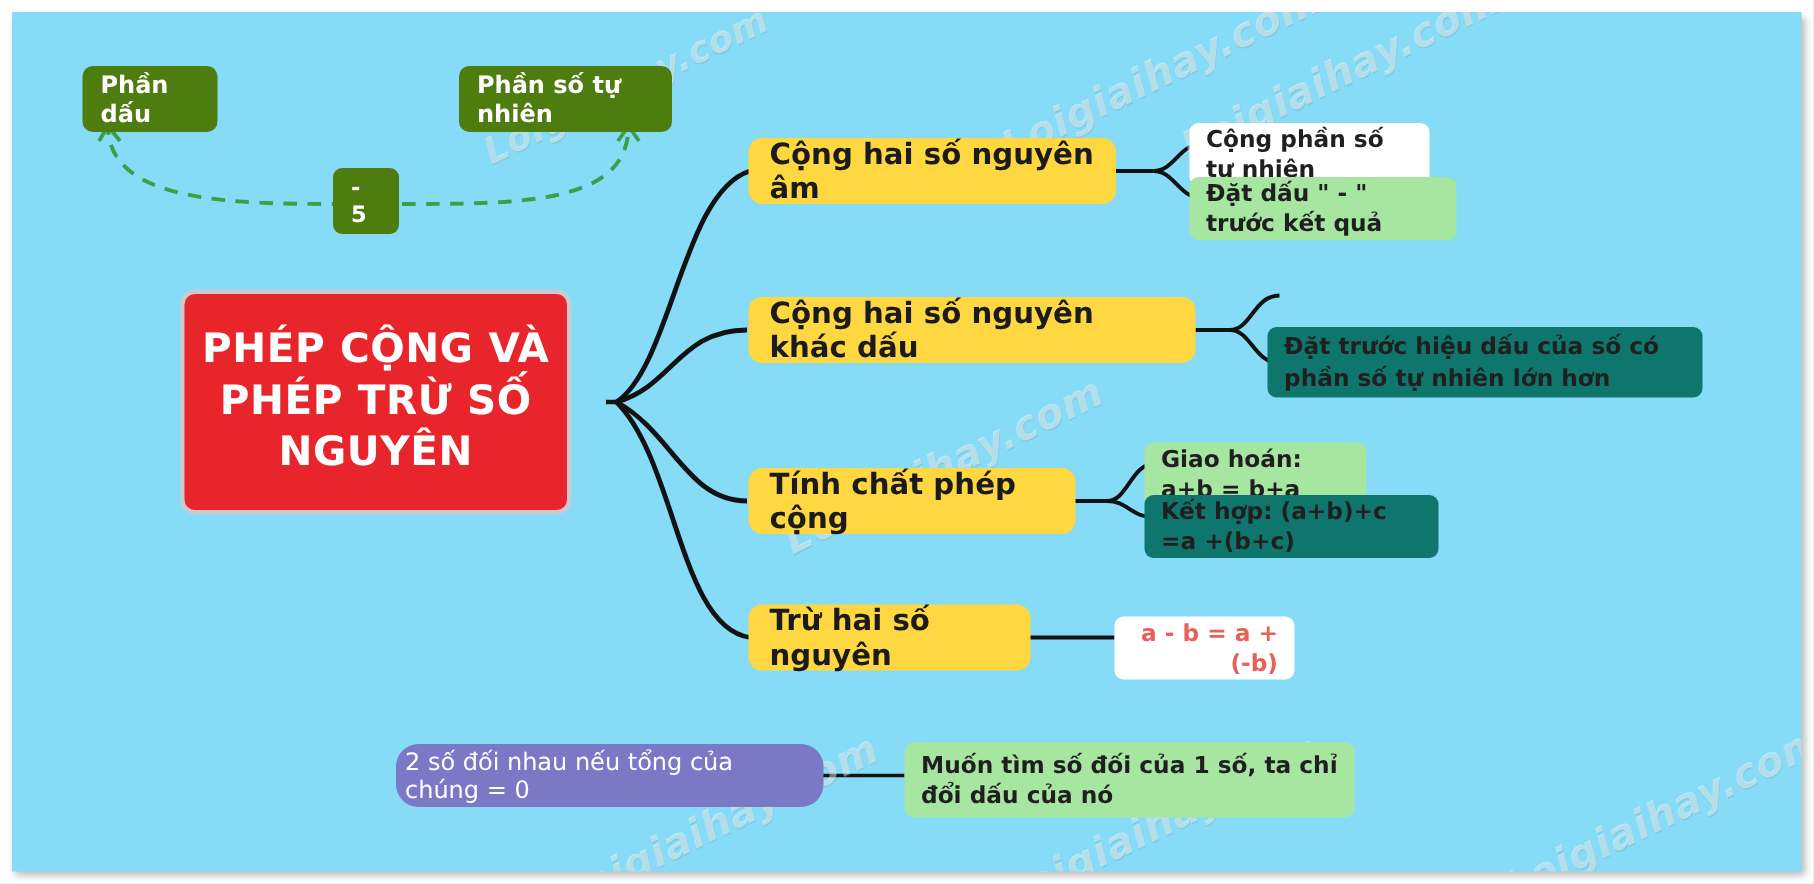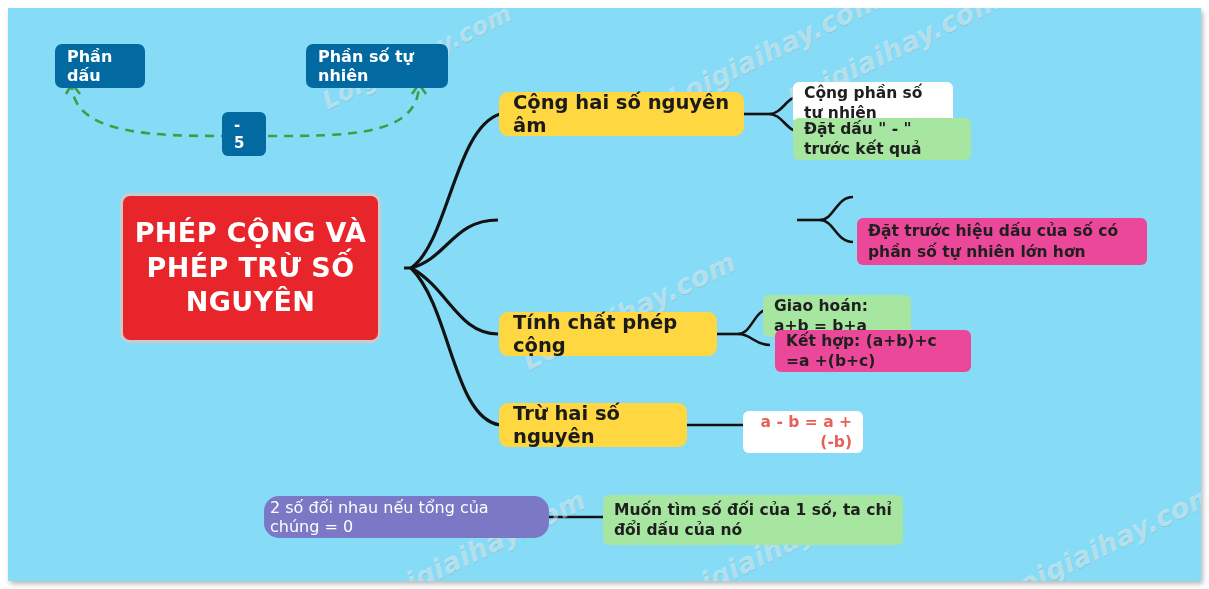--- a/index.html
+++ b/index.html
@@ -57,21 +57,21 @@
   .node {
     position: absolute;
     box-sizing: border-box;
     z-index: 10;
     display: flex;
     align-items: center;
     white-space: pre-wrap;
   }
 
   .node-green {
-    background: #0369a1;
+    background: #4d7c0f;
     color: #ffffff;
     border-radius: 7px;
     font-size: 16px;
     font-weight: bold;
     justify-content: flex-end;
     padding: 0 12px;
   }
   .node-green.small {
     font-size: 15px;
     border-radius: 6px;
@@ -104,21 +104,21 @@
     border-radius: 6px;
     font-size: 15.5px;
     color: #1f1f1f;
     padding: 21px 11px;
     line-height: 1.3;
     font-weight: bold;
     align-items: center;
   }
   .leaf-white  { background: #FFFFFF; }
   .leaf-green  { background: #A6E6A1; }
-  .leaf-pink   { background: #ec4899; margin-left: 12px; }
+  .leaf-pink   { background: #0f766e; }
   .leaf-red-text { background: #FFFFFF; color: #E8605A; }
 
   .node-purple {
     background: #7B79C6;
     color: #ffffff;
     border-radius: 15px;
     font-size: 16px;
     padding: 0 6px;
     justify-content: flex-start;
   }
@@ -189,20 +189,23 @@
   <div class="node node-yellow" style="left:491px; top:84px; width:245px; height:44px;">
     <span>Cộng hai số nguyên âm</span>
   </div>
   <div class="node node-leaf leaf-white" style="left:785px; top:74px; width:160px; height:29px;">
     <span>Cộng phần số tự nhiên</span>
   </div>
   <div class="node node-leaf leaf-green" style="left:785px; top:110px; width:178px; height:29px;">
     <span>Đặt dấu " - " trước kết quả</span>
   </div>
 
+  <div class="node node-yellow" style="left:491px; top:190px; width:298px; height:44px;">
+    <span>Cộng hai số nguyên khác dấu</span>
+  </div>
   <div class="node node-leaf leaf-pink" style="left:837px; top:210px; width:290px; height:47px; align-items:center;">
     <span>Đặt trước hiệu dấu của số có phần số tự nhiên lớn hơn</span>
   </div>
 
   <div class="node node-yellow" style="left:491px; top:304px; width:218px; height:44px;">
     <span>Tính chất phép cộng</span>
   </div>
   <div class="node node-leaf leaf-green" style="left:755px; top:287px; width:148px; height:28px;justify-content:flex-end;">
     <span>Giao hoán: a+b = b+a</span>
   </div>

